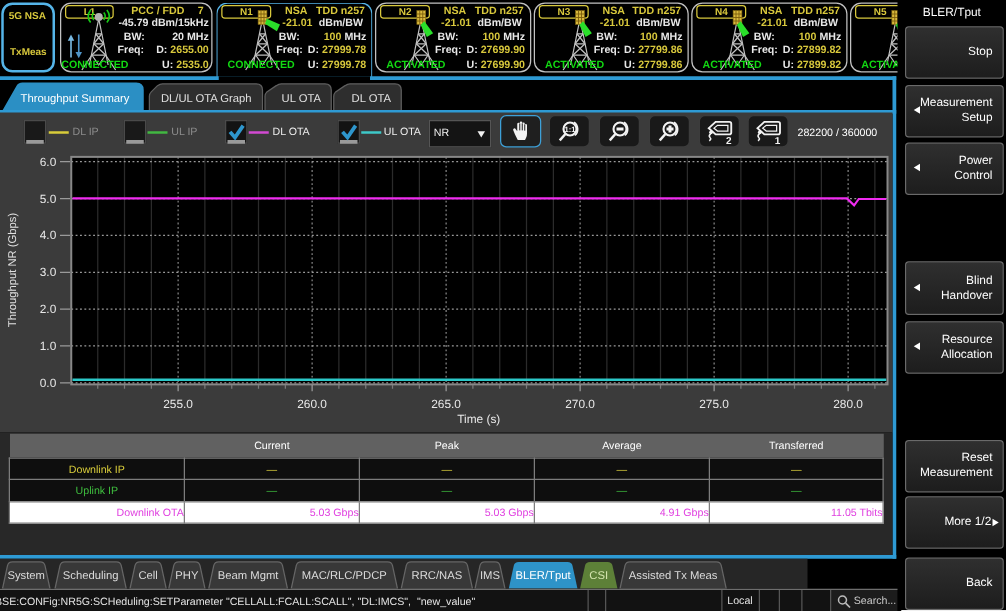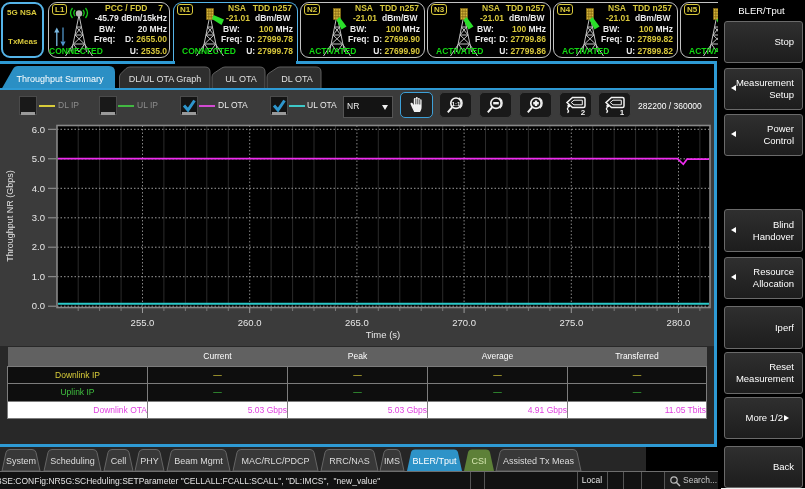--- a/index.html
+++ b/index.html
@@ -3,21 +3,21 @@
 <meta charset="utf-8">
 <style>
   * { margin:0; padding:0; box-sizing:border-box; }
   html,body { width:805px; height:489px; background:#000; overflow:hidden;
     font-family:"Liberation Sans", sans-serif; }
   .abs { position:absolute; }
   #stage { position:relative; width:805px; height:365px; background:#000; }
   .panel { position:absolute; top:2px; height:56px; background:#000;
     border:1.5px solid #c2c2c2; border-radius:9px; }
   .badge { position:absolute; left:3px; top:1px; font-size:8px; font-weight:bold;
-    color:#d8c83c; border:1px solid #d8c83c; border-radius:3px; padding:0 2px; line-height:9px; }
+    color:#d8c83c; border:1px solid #d8c83c; border-radius:3px; padding:0 14px; line-height:9px; }
   .cl { position:absolute; font-size:8.5px; font-weight:bold; white-space:nowrap; }
   .y { color:#d8c83c; } .w { color:#e8e8e8; } .g { color:#12d812; }
   .btn { position:absolute; left:6px; width:79px; border-radius:3px;
     background:linear-gradient(#2f2f2f,#1d1d1d); border:1px solid #6a6a6a;
     color:#fff; font-size:9.5px; display:flex; align-items:center;
     justify-content:flex-end; text-align:right; padding-right:8px; line-height:12px; }
   .btn .arr { position:absolute; left:6px; top:50%; margin-top:-4px;
     width:0; height:0; border-top:3.5px solid transparent; border-bottom:3.5px solid transparent;
     border-right:5px solid #fff; }
   .tbtn { position:absolute; top:92px; height:26px; width:33px; border-radius:5px;
@@ -415,20 +415,19 @@
   </div>
 
   <div class="abs" style="left:718px;top:0;width:87px;height:489px;background:#000;" id="sidebar"></div>
   <div class="abs" style="left:718px;top:0;width:87px;height:489px;">
     <div class="abs" style="left:0;top:5px;width:87px;text-align:center;font-size:9.5px;color:#fff;">BLER/Tput</div>
     <div class="btn" style="top:21px;height:42px;">Stop</div>
     <div class="btn" style="top:68px;height:42px;"><span class="arr"></span>Measurement<br>Setup</div>
     <div class="btn" style="top:114px;height:42px;"><span class="arr"></span>Power<br>Control</div>
     <div class="btn" style="top:209px;height:43px;"><span class="arr"></span>Blind<br>Handover</div>
     <div class="btn" style="top:257px;height:42px;"><span class="arr"></span>Resource<br>Allocation</div>
-    <div class="btn" style="top:306px;height:43px;">Iperf</div>
     <div class="btn" style="top:352px;height:42px;">Reset<br>Measurement</div>
-    <div class="btn" style="top:397px;height:42px;padding-right:13px;">More 1/2<span style="display:inline-block;width:0;height:0;border-left:5px solid #fff;border-top:3.5px solid transparent;border-bottom:3.5px solid transparent;margin-left:1px;"></span></div>
+    <div class="btn" style="top:397px;height:42px;padding-right:3px;">More 1/2<span style="display:inline-block;width:0;height:0;border-left:5px solid #fff;border-top:3.5px solid transparent;border-bottom:3.5px solid transparent;margin-left:1px;"></span></div>
     <div class="btn" style="top:446px;height:42px;text-align:right;">Back</div>
     <div class="abs" style="left:3px;top:487.5px;width:84px;height:1.5px;background:#f0f0f0;"></div>
   </div>
 
 </div>
 
 </body></html>

